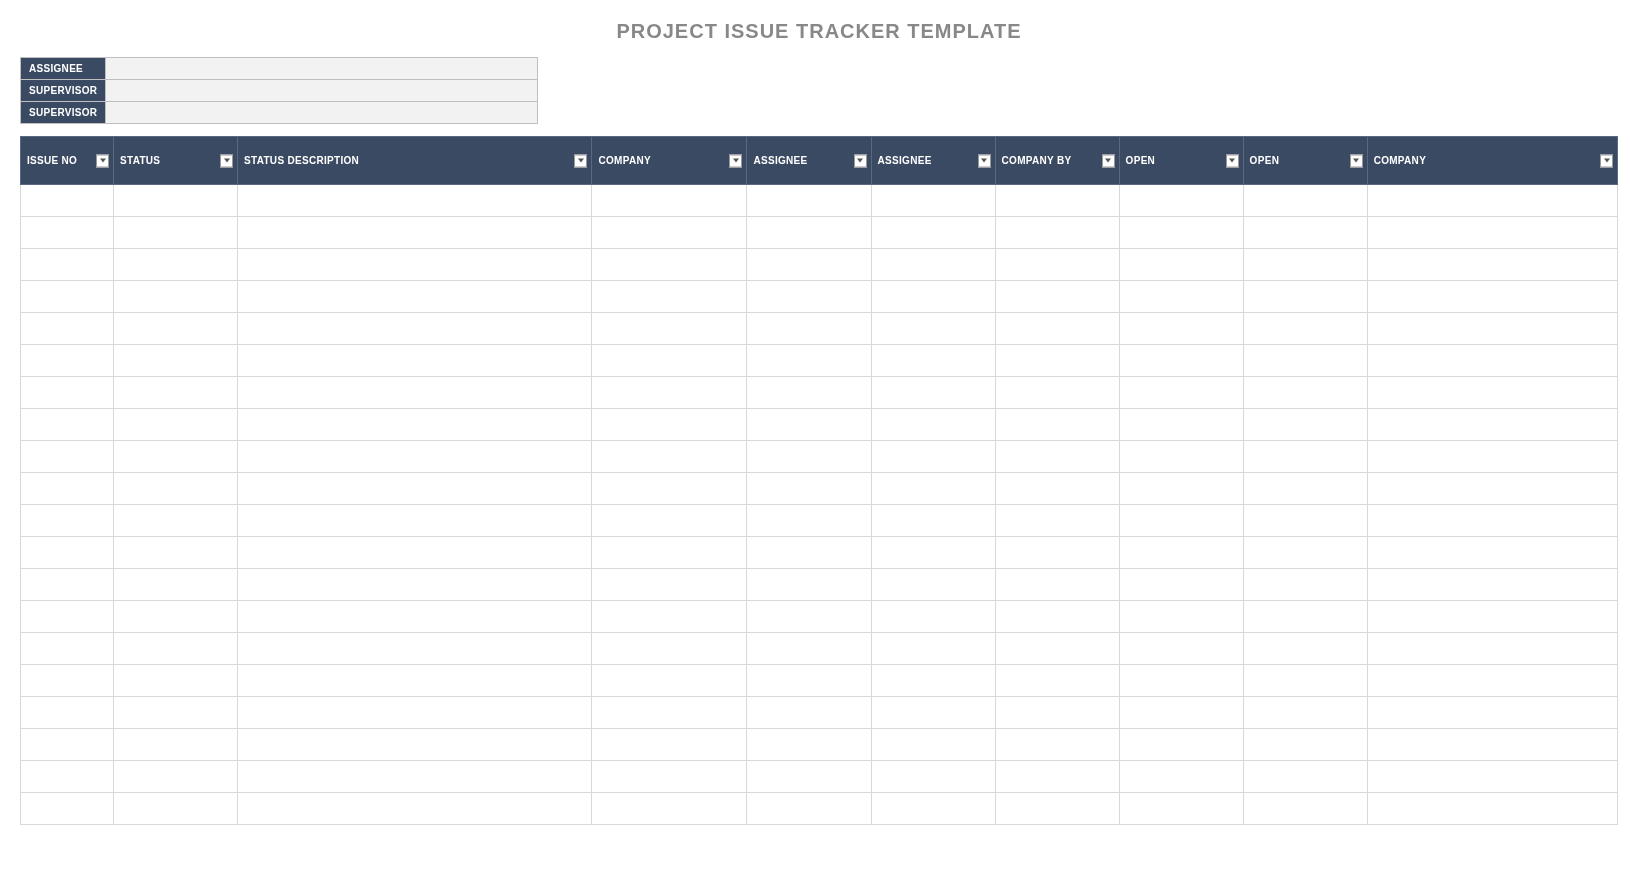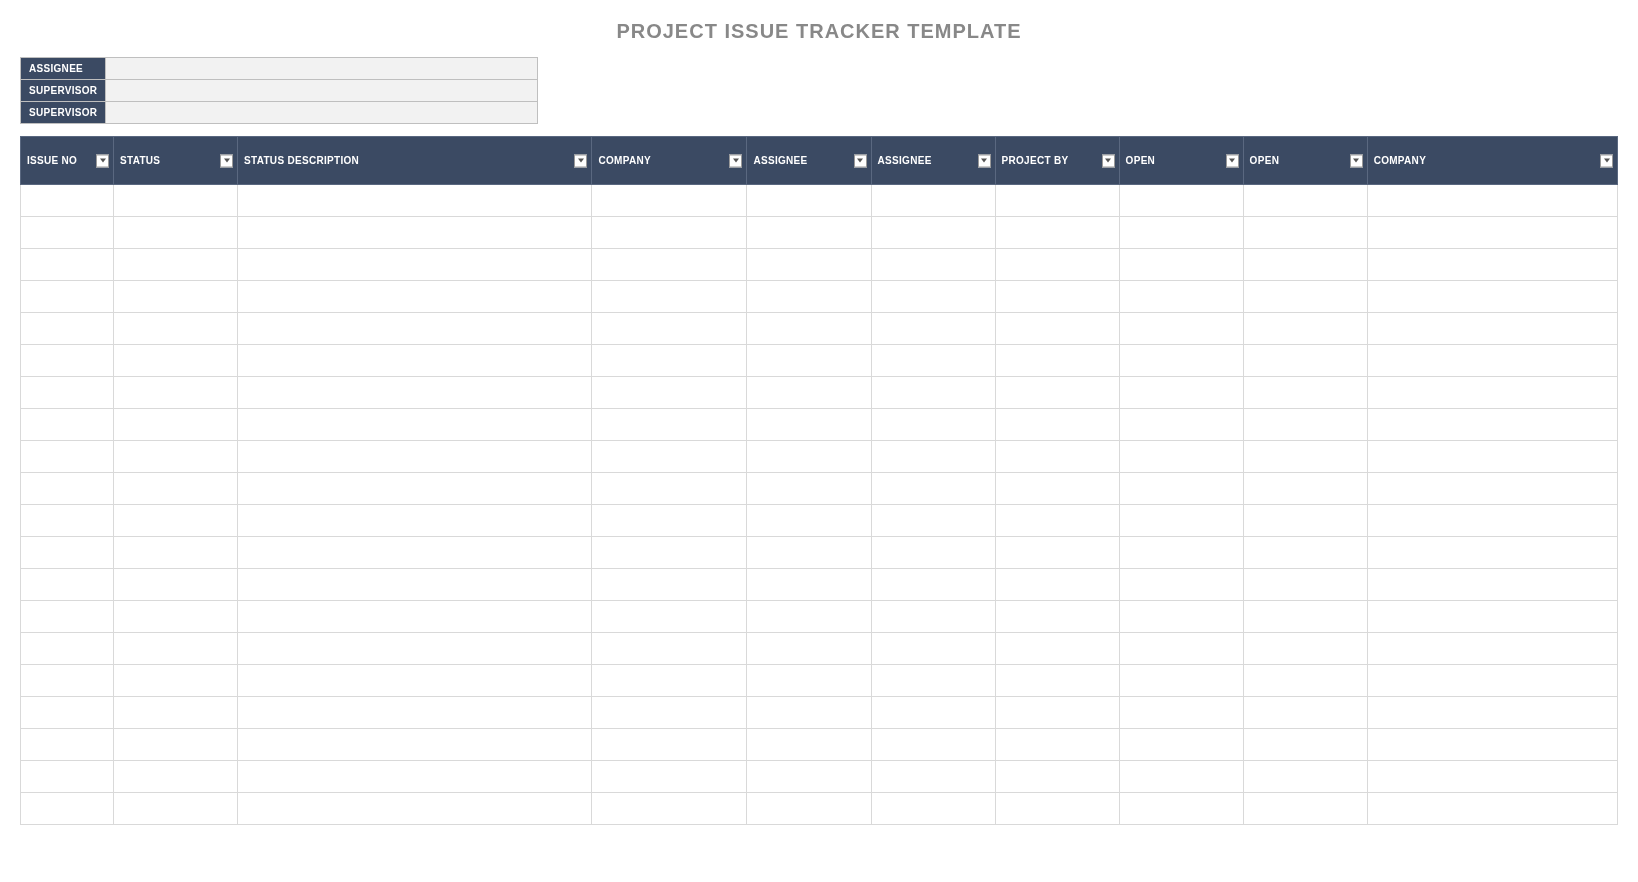--- a/index.html
+++ b/index.html
@@ -135,21 +135,21 @@
     <col class="col-comments">
   </colgroup>
   <thead>
     <tr>
       <th><span>ISSUE NO</span><span class="filter-icon"></span></th>
       <th><span>STATUS</span><span class="filter-icon"></span></th>
       <th><span>STATUS DESCRIPTION</span><span class="filter-icon"></span></th>
       <th><span>COMPANY</span><span class="filter-icon"></span></th>
       <th><span>ASSIGNEE</span><span class="filter-icon"></span></th>
       <th><span>ASSIGNEE</span><span class="filter-icon"></span></th>
-      <th><span>PROJECT BY</span><span class="filter-icon"></span></th>
+      <th><span>COMPANY BY</span><span class="filter-icon"></span></th>
       <th><span>OPEN</span><span class="filter-icon"></span></th>
       <th><span>OPEN</span><span class="filter-icon"></span></th>
       <th><span>COMPANY</span><span class="filter-icon"></span></th>
     </tr>
   </thead>
   <tbody id="issue-tbody">
   <tr>
         <td></td>
         <td></td>
         <td></td>

